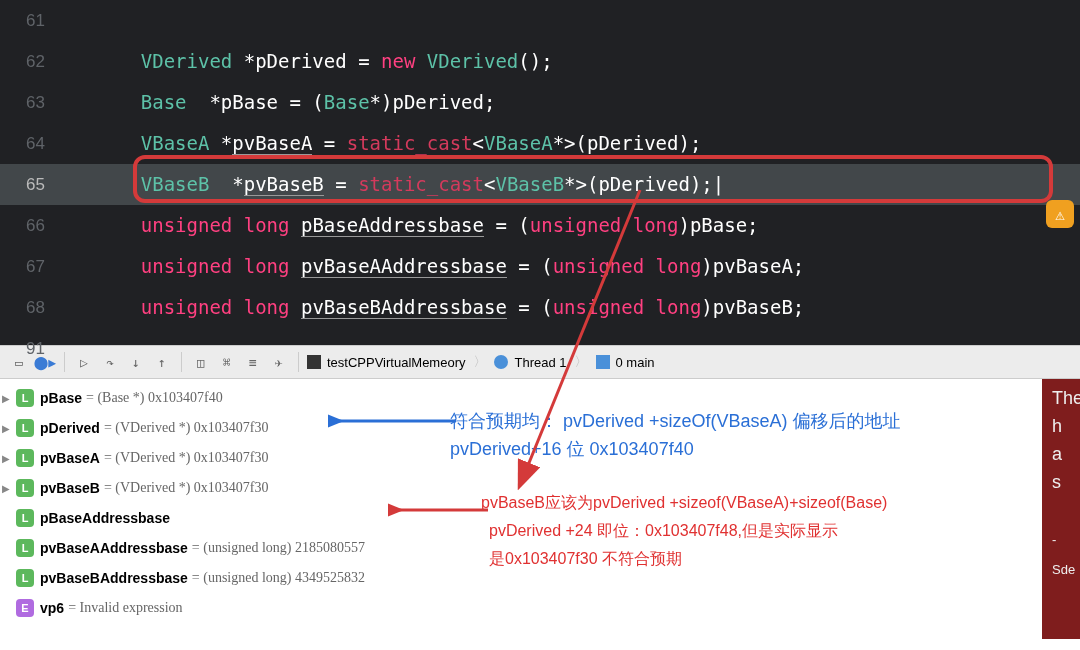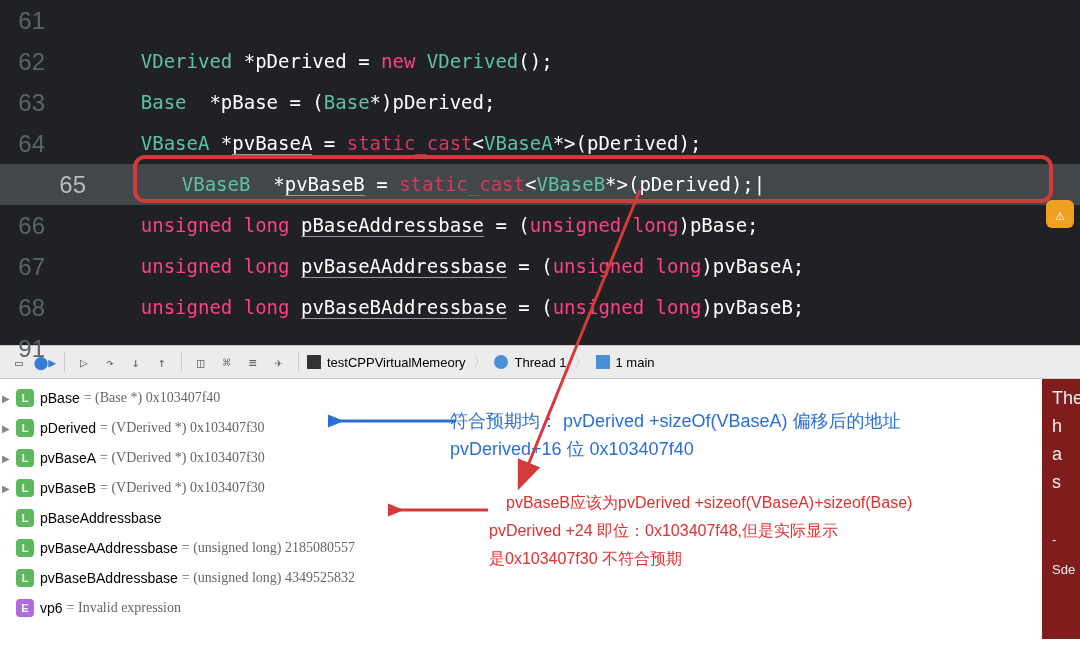--- a/index.html
+++ b/index.html
@@ -1,22 +1,22 @@
 <!DOCTYPE html>
 <html><head>
   <meta charset="utf-8">
   <style>
     * { margin: 0; padding: 0; box-sizing: border-box; }
     body { width: 1080px; height: 650px; font-family: 'Menlo', 'Consolas', monospace; overflow: hidden; background: #fff; }
     .editor { background: #202124; height: 345px; font-size: 19px; line-height: 41px; position: relative; }
     .line { display: flex; align-items: center; height: 41px; position: relative; }
-    .gutter { width: 95px; color: #5f6368; text-align: right; padding-right: 50px; font-size: 24px; font-family: 'Arial', sans-serif; }
+    .gutter { width: 95px; color: #5f6368; text-align: right; padding-right: 50px; font-size: 17px; font-family: 'Arial', sans-serif; }
     .gutter-active { color: #bbb; }
     .code { flex: 1; white-space: pre; position: relative; }
-    .line-65 { background: #42474a; padding-left: 41px; }
+    .line-65 { background: #42474a; }
     .hl-box { position: absolute; left: 133px; top: 155px; width: 920px; height: 48px; border: 4px solid #d43a3a; border-radius: 12px; z-index: 5; }
     .c-type { color: #5dc2a8; }
     .c-white { color: #fff; }
     .c-keyword { color: #ff4081; }
     .c-func { color: #d43a5c; font-weight: normal; }
     .c-ul { border-bottom: 1px solid #999; }
     .warn-badge { position:absolute; right:6px; top:200px; width:28px; height:28px; background:#f0a020; border-radius:6px; display:flex; align-items:center; justify-content:center; color:#fff; font-weight:bold; font-size:16px; z-index:6; }
     .toolbar { height: 34px; background: #ececec; border-top: 1px solid #ccc; border-bottom: 1px solid #ccc; display: flex; align-items: center; padding: 0 8px; gap: 4px; font-size: 13px; }
     .tbicon { width: 22px; height: 22px; display: flex; align-items: center; justify-content: center; color: #666; }
     .tbsep { width: 1px; height: 20px; background: #ccc; margin: 0 4px; }
@@ -24,21 +24,21 @@
     .crumb-host { display:flex; align-items:center; gap:6px; font-family: Arial, sans-serif; font-size:13px; }
     .crumb-icon { width:14px; height:14px; background:#333; }
     .crumb-thread { width:14px; height:14px; background:#4a90d9; border-radius:50%; display:inline-block; }
     .crumb-frame { width:14px; height:14px; background:#4a90d9; display:inline-block; }
     .crumb-sep { color:#bbb; padding:0 2px; }
     .varpanel { font-family: Arial, sans-serif; font-size: 14px; padding: 4px 0; position: relative; background:#fff; height:271px; }
     .row { display: flex; align-items: center; height: 30px; padding-left: 2px; }
     .disclosure { width: 14px; color: #888; font-size: 10px; }
     .badge-L { width: 18px; height: 18px; background: #5cb85c; border-radius: 4px; color: #fff; display: flex; align-items:center; justify-content:center; font-size: 11px; font-weight: bold; margin-right: 6px; }
     .badge-E { background: #b06be0; }
-    .vname { font-weight: normal; margin-right: 4px; }
+    .vname { font-weight: bold; margin-right: 4px; }
     .vval { color: #666; font-family: Liberation Serif, serif; }
     .anno-blue { color:#2a6fd6; font-family: 'PingFang SC', Arial; font-size:18px; position:absolute; }
     .anno-red { color:#e03131; font-family: 'PingFang SC', Arial; font-size:16px; position:absolute; }
     .side-text { position:absolute; right:0; top:0; width:38px; height:260px; background:#7f1d1d; color:#eee; font-size:18px; padding:5px 10px; line-height:28px; }
     svg.arrow { position:absolute; pointer-events:none; z-index:10; }
   </style>
 </head>
 <body>
 
 <div class="editor">
@@ -99,21 +99,21 @@
   <span class="tbicon">✈</span>
   <span class="tbsep"></span>
   <span class="crumb-host">
     <span class="crumb-icon"></span>
     <span>testCPPVirtualMemeory</span>
     <span class="crumb-sep">〉</span>
     <span class="crumb-thread"></span>
     <span>Thread 1</span>
     <span class="crumb-sep">〉</span>
     <span class="crumb-frame"></span>
-    <span>1 main</span>
+    <span>0 main</span>
   </span>
 </div>
 
 <div class="varpanel">
   <div id="var-rows">
       <div class="row">
         <span class="disclosure">▶</span>
         <span class="badge-L">L</span>
         <span class="vname">pBase</span>
         <span class="vval"> = (Base *) 0x103407f40</span>
@@ -156,21 +156,21 @@
       <div class="row">
         <span class="disclosure"></span>
         <span class="badge-L badge-E">E</span>
         <span class="vname">vp6</span>
         <span class="vval"> = Invalid expression</span>
       </div>
     </div>
 
   <div class="anno-blue" style="left:450px; top:30px;">符合预期均：  pvDerived +sizeOf(VBaseA) 偏移后的地址</div>
   <div class="anno-blue" style="left:450px; top:58px;">pvDerived+16 位 0x103407f40</div>
-  <div class="anno-red" style="left:506px; top:114px;">pvBaseB应该为pvDerived +sizeof(VBaseA)+sizeof(Base)</div>
+  <div class="anno-red" style="left:481px; top:114px;">pvBaseB应该为pvDerived +sizeof(VBaseA)+sizeof(Base)</div>
   <div class="anno-red" style="left:489px; top:142px;">pvDerived +24 即位：0x103407f48,但是实际显示</div>
   <div class="anno-red" style="left:489px; top:170px;">是0x103407f30 不符合预期</div>
 
   <div class="side-text">
     <span>The</span><br>
     <span>h</span><br>
     <span>a</span><br>
     <span>s</span><br><br>
     <span style="font-size:13px">- Sde</span>
   </div>

